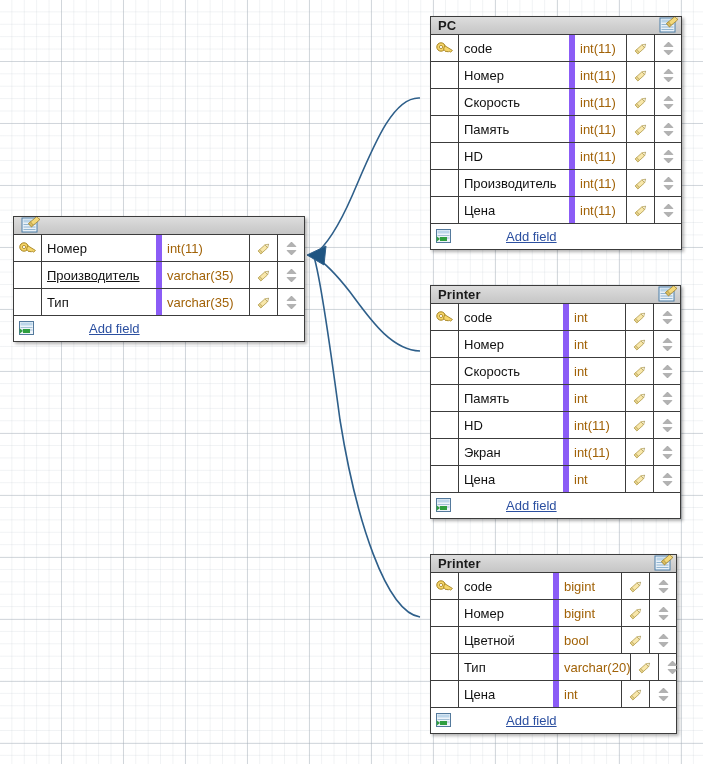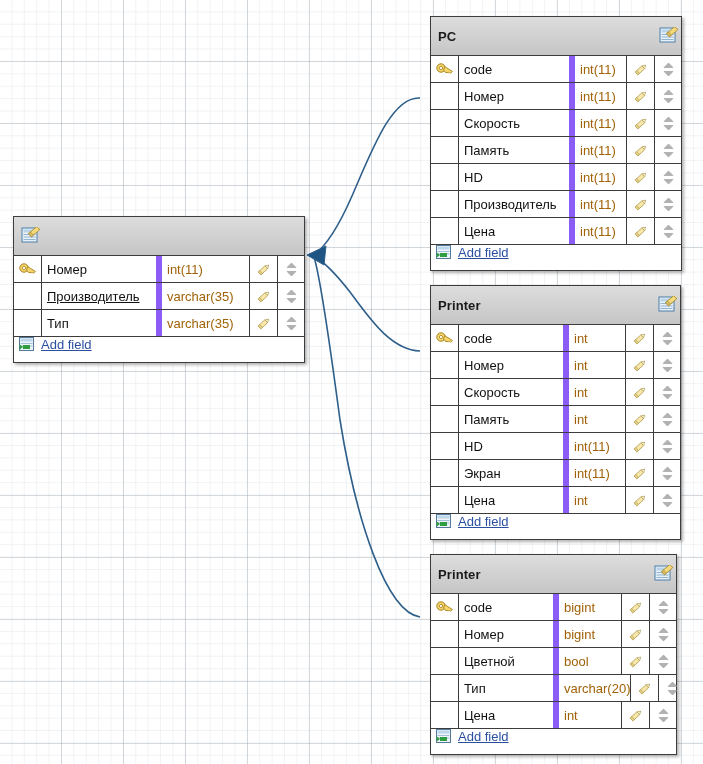--- a/index.html
+++ b/index.html
@@ -48,21 +48,21 @@
   .tbl {
     position: absolute;
     background: #ffffff;
     border: 1px solid #3c3c3c;
     box-shadow: 2px 2px 3px rgba(0,0,0,0.30);
     box-sizing: border-box;
     font-size: 13px;
     color: #111111;
   }
   .tbl-head {
-    height: 39px;
+    height: 18px;
     background: linear-gradient(to bottom, #dddddd 0%, #d0d0d0 55%, #c6c6c6 100%);
     border-bottom: 1px solid #3c3c3c;
     display: flex;
     align-items: center;
     padding: 0 3px 0 7px;
     box-sizing: border-box;
   }
   .tbl-title {
     font-size: 13px;
     font-weight: bold;
@@ -125,23 +125,25 @@
     flex: 0 0 26px;
     display: flex;
     align-items: center;
     justify-content: center;
     box-sizing: border-box;
   }
 
   .addrow {
     height: 25px;
     display: flex;
+    align-items: center;
     padding-left: 5px;
     box-sizing: border-box;
     background: #ffffff;
+    gap: 48px;
   }
   .addrow .addlabel {
     color: #2b4fa0;
     text-decoration: underline;
     font-size: 13px;
     margin-left: 5px;
     cursor: pointer;
   }
 
   

